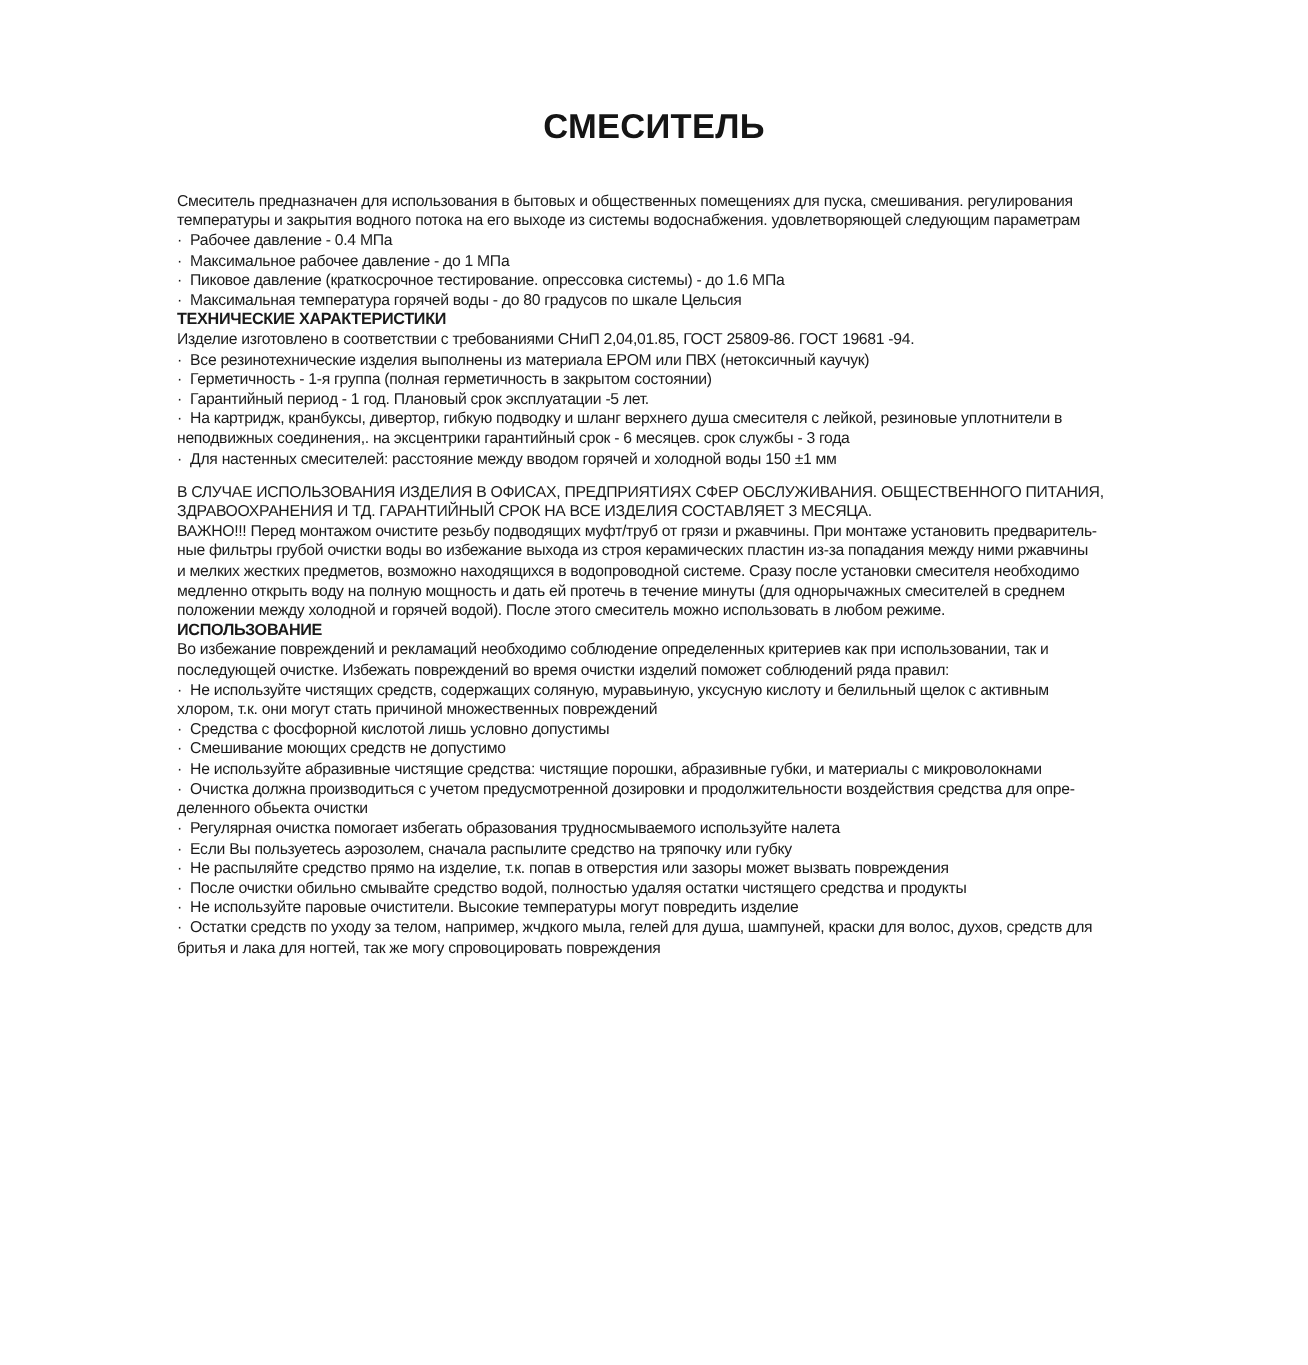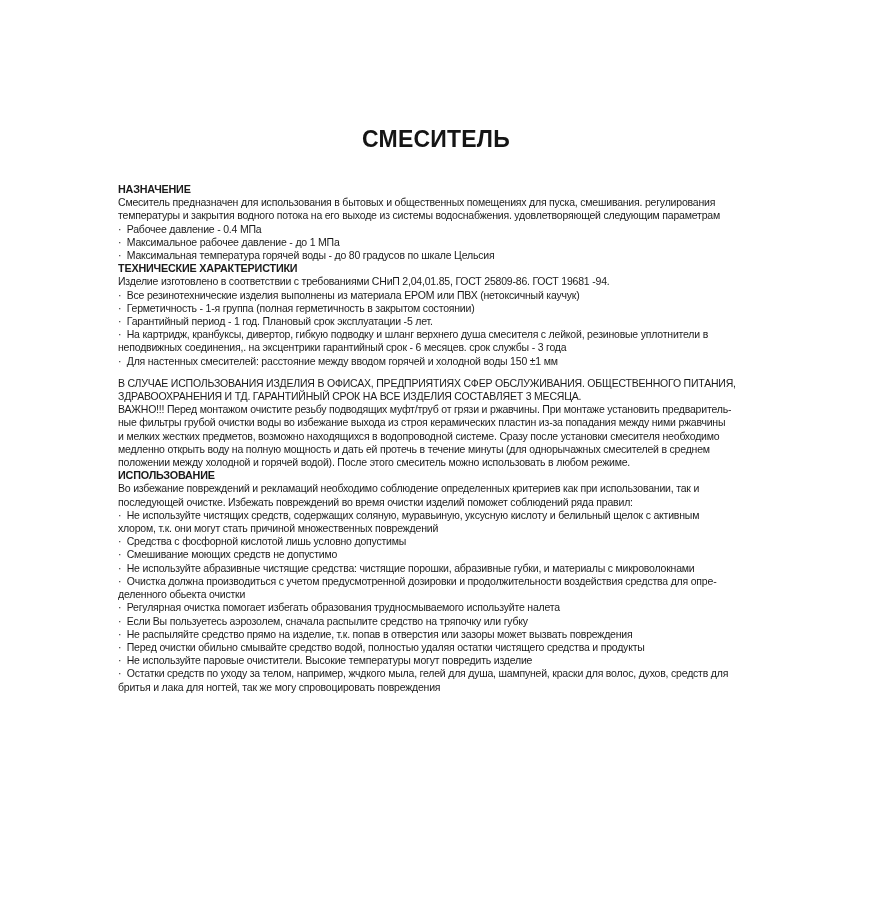--- a/index.html
+++ b/index.html
@@ -10,22 +10,22 @@
   .doc {
     position: relative;
     width: 872px;
     height: 910px;
     background: #ffffff;
     overflow: hidden;
     font-family: "Liberation Sans", sans-serif;
     color: #1b1b1b;
   }
   .title {
-    margin: 16px;
-    padding-top: 110px;
+    margin: 0;
+    padding-top: 71px;
     text-align: center;
     font-size: 23px;
     line-height: 26px;
     font-weight: 700;
     letter-spacing: 0.2px;
     color: #151515;
   }
   .content {
     margin: 31px 104px 0 118px;
     font-size: 10.5px;
@@ -47,25 +47,25 @@
 </head>
 <body>
 
 <div class="doc">
 
   <h1 class="title">СМЕСИТЕЛЬ</h1>
 
   <div class="content">
 
     <div class="sect">
-      <div class="h">НАЗНАЧЕНИЕ</div>
       <div class="p">Смеситель предназначен для использования в бытовых и общественных помещениях для пуска, смешивания. регулирования
 температуры и закрытия водного потока на его выходе из системы водоснабжения. удовлетворяющей следующим параметрам</div>
       <div class="p">·  Рабочее давление - 0.4 МПа</div>
       <div class="p">·  Максимальное рабочее давление - до 1 МПа</div>
+      <div class="p">·  Пиковое давление (краткосрочное тестирование. опрессовка системы) - до 1.6 МПа</div>
       <div class="p">·  Максимальная температура горячей воды - до 80 градусов по шкале Цельсия</div>
     </div>
 
     <div class="sect">
       <div class="h">ТЕХНИЧЕСКИЕ ХАРАКТЕРИСТИКИ</div>
       <div class="p">Изделие изготовлено в соответствии с требованиями СНиП 2,04,01.85, ГОСТ 25809-86. ГОСТ 19681 -94.</div>
       <div class="p">·  Все резинотехнические изделия выполнены из материала EPOM или ПВХ (нетоксичный каучук)</div>
       <div class="p">·  Герметичность - 1-я группа (полная герметичность в закрытом состоянии)</div>
       <div class="p">·  Гарантийный период - 1 год. Плановый срок эксплуатации -5 лет.</div>
       <div class="p">·  На картридж, кранбуксы, дивертор, гибкую подводку и шланг верхнего душа смесителя с лейкой, резиновые уплотнители в
@@ -93,20 +93,20 @@
       <div class="p">·  Не используйте чистящих средств, содержащих соляную, муравьиную, уксусную кислоту и белильный щелок с активным
 хлором, т.к. они могут стать причиной множественных повреждений</div>
       <div class="p">·  Средства с фосфорной кислотой лишь условно допустимы</div>
       <div class="p">·  Смешивание моющих средств не допустимо</div>
       <div class="p">·  Не используйте абразивные чистящие средства: чистящие порошки, абразивные губки, и материалы с микроволокнами</div>
       <div class="p">·  Очистка должна производиться с учетом предусмотренной дозировки и продолжительности воздействия средства для опре-
 деленного обьекта очистки</div>
       <div class="p">·  Регулярная очистка помогает избегать образования трудносмываемого используйте налета</div>
       <div class="p">·  Если Вы пользуетесь аэрозолем, сначала распылите средство на тряпочку или губку</div>
       <div class="p">·  Не распыляйте средство прямо на изделие, т.к. попав в отверстия или зазоры может вызвать повреждения</div>
-      <div class="p">·  Перед очистки обильно смывайте средство водой, полностью удаляя остатки чистящего средства и продукты</div>
+      <div class="p">·  После очистки обильно смывайте средство водой, полностью удаляя остатки чистящего средства и продукты</div>
       <div class="p">·  Не используйте паровые очистители. Высокие температуры могут повредить изделие</div>
       <div class="p">·  Остатки средств по уходу за телом, например, жчдкого мыла, гелей для душа, шампуней, краски для волос, духов, средств для
 бритья и лака для ногтей, так же могу спровоцировать повреждения</div>
     </div>
 
   </div>
 </div>
 
 </body></html>

